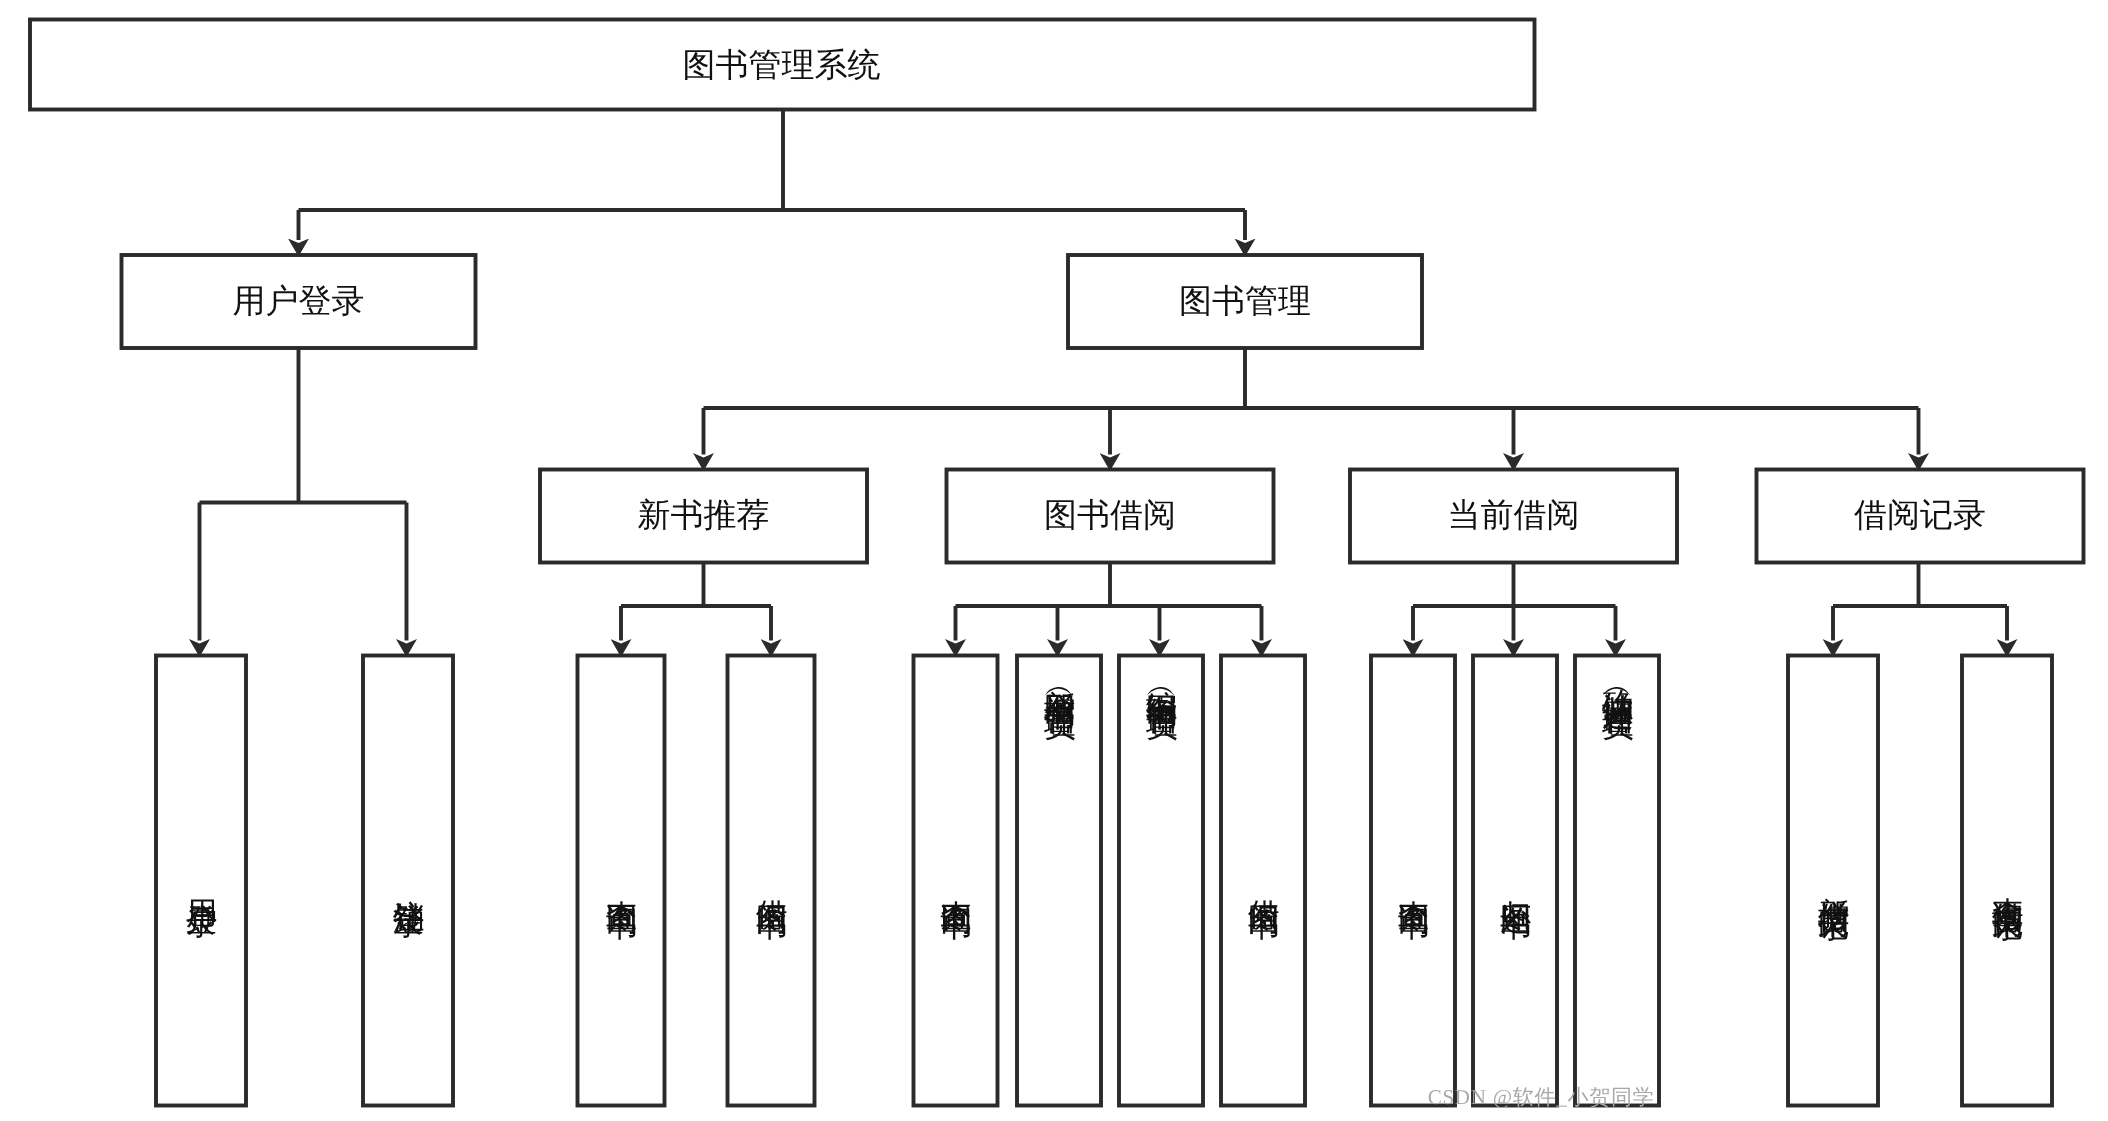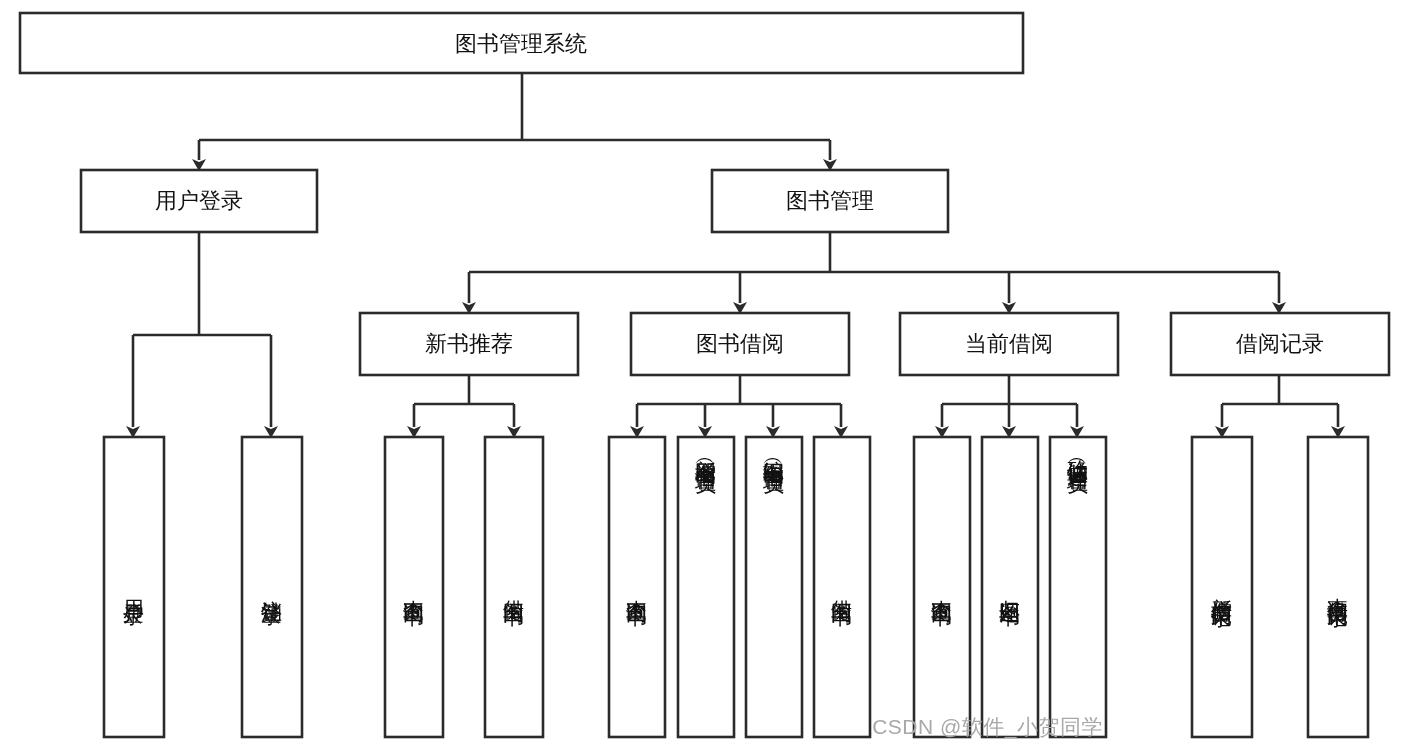--- a/index.html
+++ b/index.html
@@ -63,22 +63,22 @@
   }
   .vlabel.top-align {
     justify-content: flex-start;
     padding-top: 6px;
     box-sizing: border-box;
   }
   #watermark {
     position: absolute;
     right: 8px;
     bottom: 6px;
-    font-family: Liberation Sans, sans-serif;
-    font-size: 21px;
+    font-family: Liberation Serif, serif;
+    font-size: 14px;
     color: #a8a8a8;
     letter-spacing: 0.5px;
     white-space: nowrap;
     margin-top: 12px;
   }
 </style>
 </head>
 <body>
 
 <div id="diagram-root">

